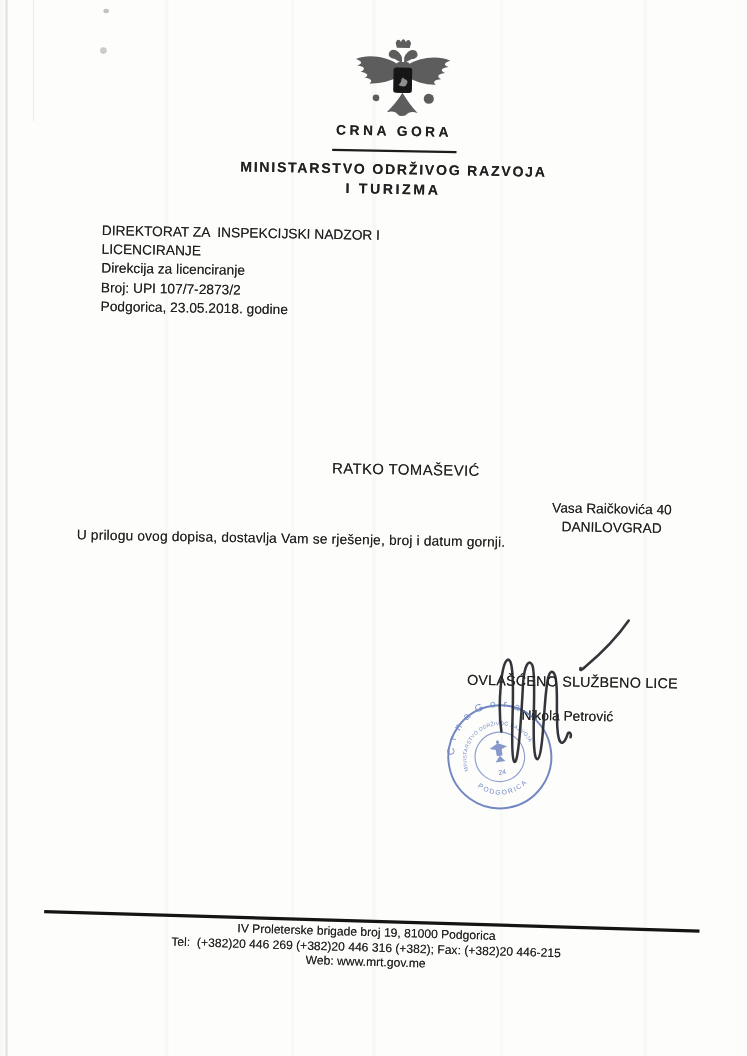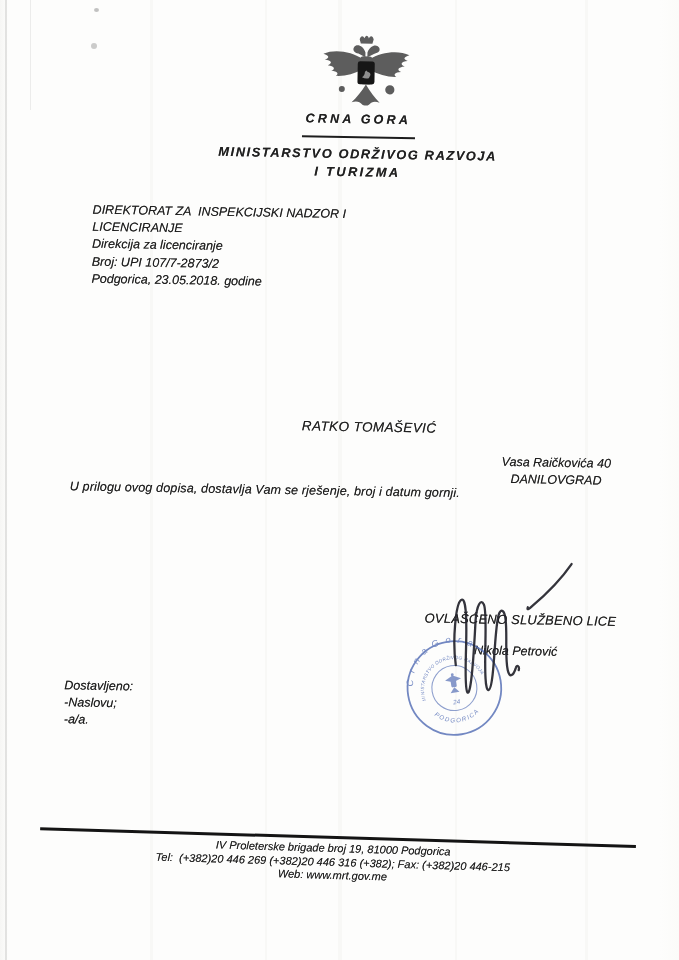--- a/index.html
+++ b/index.html
@@ -3,21 +3,21 @@
 <meta charset="utf-8">
 <style>
   html,body{margin:0;padding:0;}
   body{
     width:679px;height:960px;overflow:hidden;position:relative;
     background:#fdfdfc;
     font-family:"Liberation Sans", sans-serif;
     color:#202020;
   }
   .sheet{position:absolute;inset:0;
-    background:linear-gradient(90deg,#f6f6f4 0px,#fdfdfc 8px,#fdfdfc 660px,#fbfbf9 679px);font-style:italic;}
+    background:linear-gradient(90deg,#f6f6f4 0px,#fdfdfc 8px,#fdfdfc 660px,#fbfbf9 679px);}
   
   .streak{position:absolute;top:0;height:960px;background:rgba(120,120,110,0.04);}
   .edge-line{position:absolute;left:5px;top:0;width:2px;height:960px;background:rgba(130,130,125,0.20);}
   .mark-line{position:absolute;left:30px;top:0;width:1px;height:110px;background:rgba(90,90,90,0.10);}
   .dot{position:absolute;border-radius:50%;background:#8f8f8f;}
   .dot.d1{left:94px;top:8px;width:5px;height:4px;opacity:.55;}
   .dot.d2{left:91px;top:43px;width:6px;height:6px;opacity:.45;}
 
   .rot{position:absolute;inset:0;transform:rotate(1deg);transform-origin:50% 50%;}
 
@@ -148,25 +148,20 @@
       </g>
     </svg>
 
     <svg class="sig-svg" viewBox="440 548 170 150">
       <g fill="none" stroke="#23232b" stroke-width="2.3" stroke-linecap="round" opacity=".92">
         <path d="M 573 560 C 565 572 550 589 534 603 C 531 606 529 607 530 604"></path>
         <path d="M 459 663 C 455 638 458 602 463 598 C 468 594 469 615 469 638 C 469 660 468 685 471 690 C 475 695 477 648 478 618 C 479 602 483 596 486 602 C 490 610 487 652 489 676 C 490 691 494 693 496 672 C 498 650 498 622 501 612 C 503 605 507 607 508 617 C 510 630 508 655 511 667 C 513 676 517 672 519 665 C 520 661 523 663 522 667"></path>
       </g>
     </svg>
 
-    <div class="delivery">
-      <div>Dostavljeno:</div>
-      <div>-Naslovu;</div>
-      <div>-a/a.</div>
-    </div>
 
     <div class="footer">
       <div class="footer-line"></div>
       <div class="footer-text">
         <div class="t">IV Proleterske brigade broj 19, 81000 Podgorica</div>
         <div class="t">Tel:  (+382)20 446 269 (+382)20 446 316 (+382); Fax: (+382)20 446-215</div>
         <div class="t">Web: www.mrt.gov.me</div>
       </div>
     </div>
 

